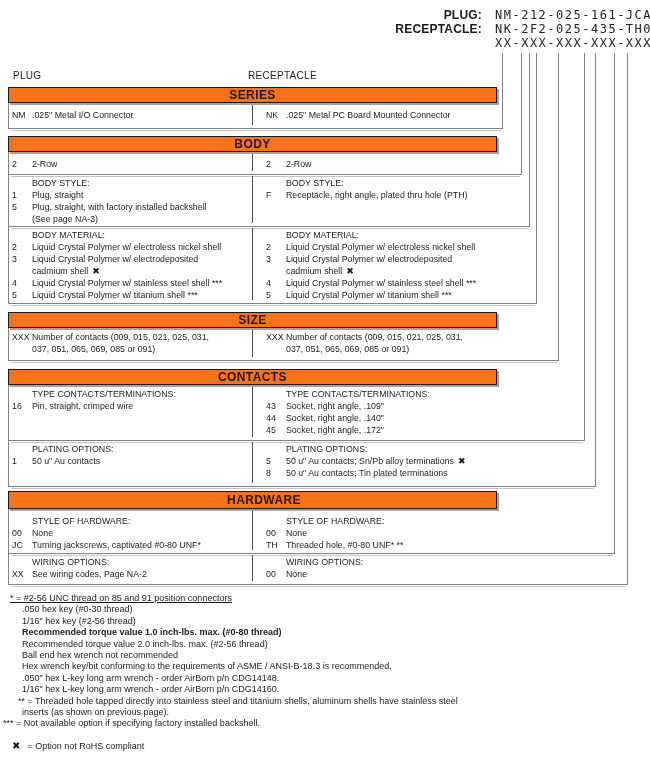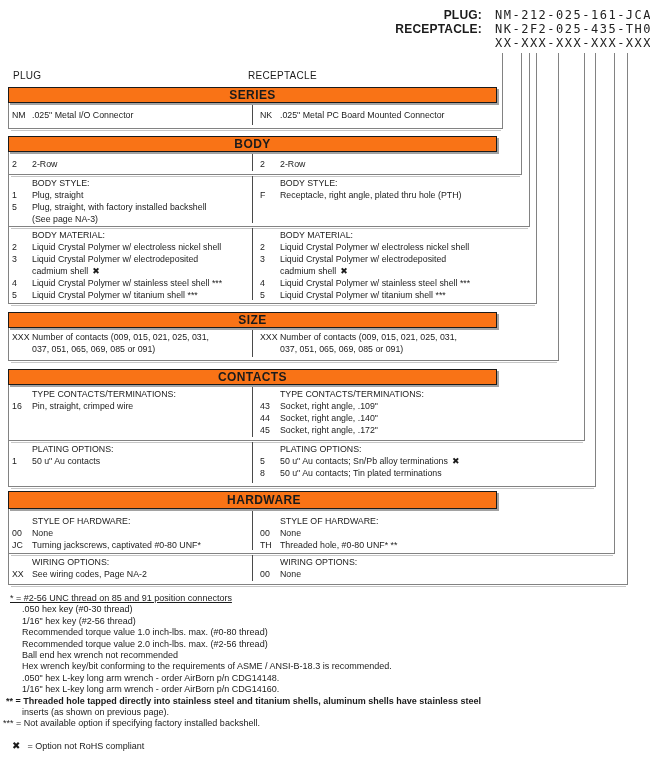--- a/index.html
+++ b/index.html
@@ -31,21 +31,21 @@
   .sec-header {
     position:absolute; left:8px; width:489px; background:#f97316;
     border:1.5px solid #1a1a1a; box-shadow:2px 2px 0 #a2a2a2;
     display:flex; align-items:center; justify-content:center; z-index:2;
   }
   .sec-title { font-weight:bold; font-size:12px; letter-spacing:0.4px; }
   
   .opt-row { position:absolute; left:8px; width:489px; display:flex; z-index:2; }
   .col { position:relative; }
   .col.left  { width:244px; padding-left:4px;  padding-top:3px; }
-  .col.right { width:245px; padding-left:8px; padding-top:3px; }
+  .col.right { width:245px; padding-left:14px; padding-top:3px; }
   .col.vpad  { padding-top:6px; }
   .grp-header { font-size:8.8px; line-height:12px; margin-left:20px; white-space:nowrap; }
   .opt-line { display:flex; font-size:8.8px; line-height:12px; }
   .opt-code { flex:0 0 20px; white-space:nowrap; }
   .opt-text { white-space:nowrap; }
   .x-mark { font-weight:bold; font-size:9px; margin-left:4px; }
   .divider { position:absolute; left:244px; top:2px; bottom:3px; width:1px; background:#4a4a4a; }
   
   .footnotes { position:absolute; left:0; top:593px; width:650px; }
   .fn-line { font-size:9px; line-height:11.4px; white-space:nowrap; }
@@ -343,27 +343,27 @@
           </div>
           <div class="divider"></div>
         </div>
       </div>
     </div>
 
   <div class="footnotes" id="footnotes">
       <div class="fn-line" style="margin-left:10px;text-decoration:underline;">* = #2-56 UNC thread on 85 and 91 position connectors</div>
       <div class="fn-line" style="margin-left:22px;">.050 hex key (#0-30 thread)</div>
       <div class="fn-line" style="margin-left:22px;">1/16" hex key (#2-56 thread)</div>
-      <div class="fn-line" style="margin-left:22px;">Recommended torque value 1.0 inch-lbs. max. (#0-80 thread)</div>
+      <div class="fn-line" style="margin-left:22px;font-weight:bold;">Recommended torque value 1.0 inch-lbs. max. (#0-80 thread)</div>
       <div class="fn-line" style="margin-left:22px;">Recommended torque value 2.0 inch-lbs. max. (#2-56 thread)</div>
       <div class="fn-line" style="margin-left:22px;">Ball end hex wrench not recommended</div>
       <div class="fn-line" style="margin-left:22px;">Hex wrench key/bit conforming to the requirements of ASME / ANSI-B-18.3 is recommended.</div>
       <div class="fn-line" style="margin-left:22px;">.050" hex L-key long arm wrench - order AirBorn p/n CDG14148.</div>
       <div class="fn-line" style="margin-left:22px;">1/16" hex L-key long arm wrench - order AirBorn p/n CDG14160.</div>
-      <div class="fn-line" style="margin-left:6px;font-weight:bold;">** = Threaded hole tapped directly into stainless steel and titanium shells, aluminum shells have stainless steel</div>
+      <div class="fn-line" style="margin-left:18px;">** = Threaded hole tapped directly into stainless steel and titanium shells, aluminum shells have stainless steel</div>
       <div class="fn-line" style="margin-left:22px;">inserts (as shown on previous page).</div>
       <div class="fn-line" style="margin-left:3px;">*** = Not available option if specifying factory installed backshell.</div>
     </div>
 
   <div class="rohs-note">
     <span class="x-mark">✖</span><span>= Option not RoHS compliant</span>
   </div>
 
 </div>
 

